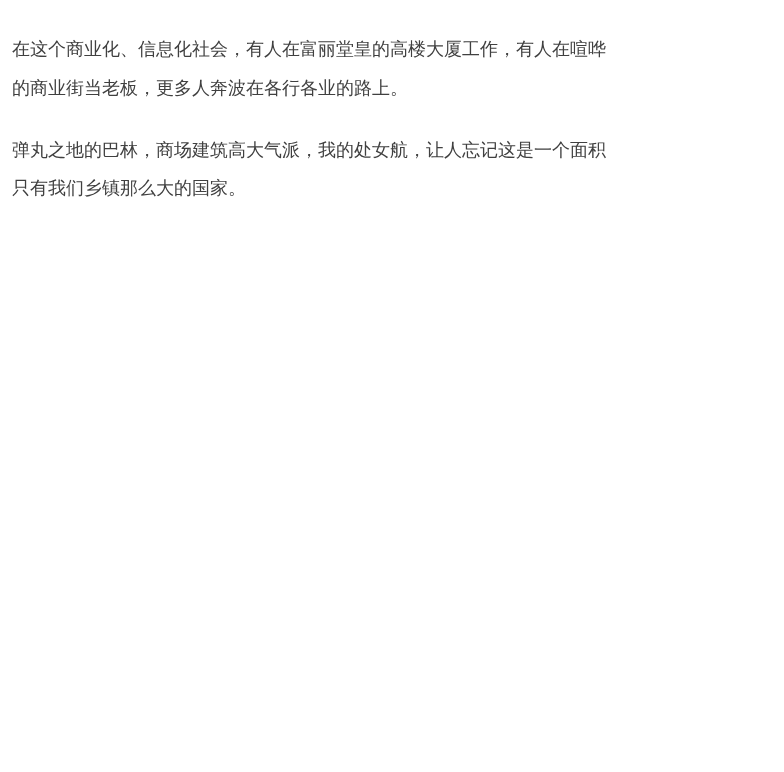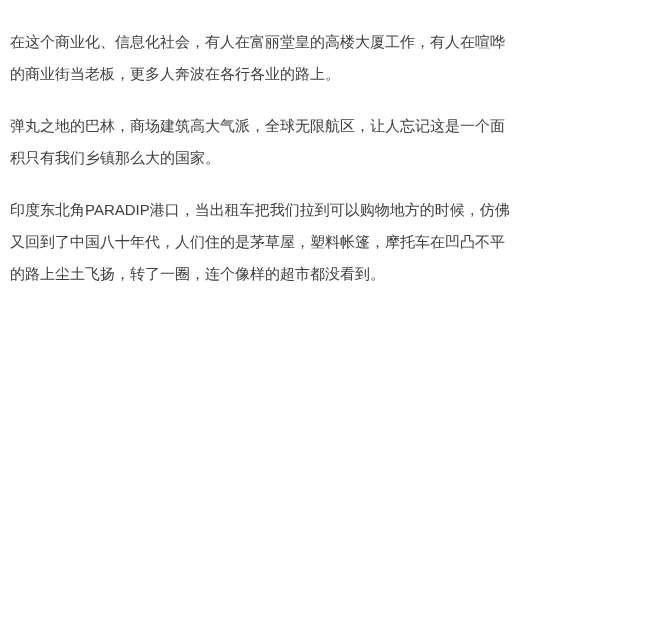--- a/index.html
+++ b/index.html
@@ -23,15 +23,14 @@
       color: #404040;
       text-align: left;
       word-break: break-word;
     }
   </style>
 </head>
 <body>
 
 <main class="article">
   <p>在这个商业化、信息化社会，有人在富丽堂皇的高楼大厦工作，有人在喧哗的商业街当老板，更多人奔波在各行各业的路上。</p>
-  <p>弹丸之地的巴林，商场建筑高大气派，全球无限航区，让人忘记这是一个面积只有我们乡镇那么大的国家。</p>
-  <p>印度东北角PARADIP港口，当出租车把我们拉到可以购物地方的时候，仿佛又回到了中国八十年代，人们住的是茅草屋，塑料帐篷，摩托车在凹凸不平的路上尘土飞扬，转了一圈，连个像样的超市都没看到。</p>
+  <p>弹丸之地的巴林，商场建筑高大气派，我的处女航，让人忘记这是一个面积只有我们乡镇那么大的国家。</p>
 </main>
 
 </body></html>

